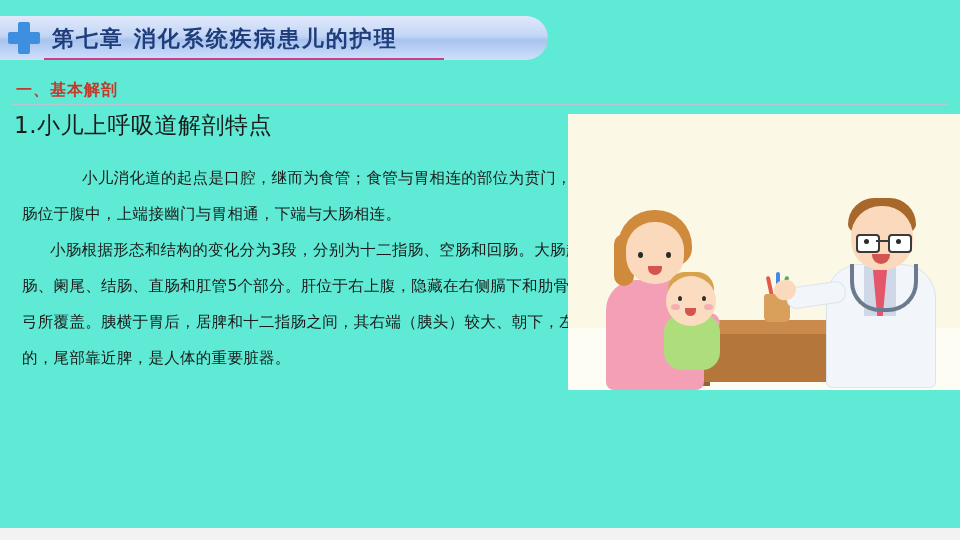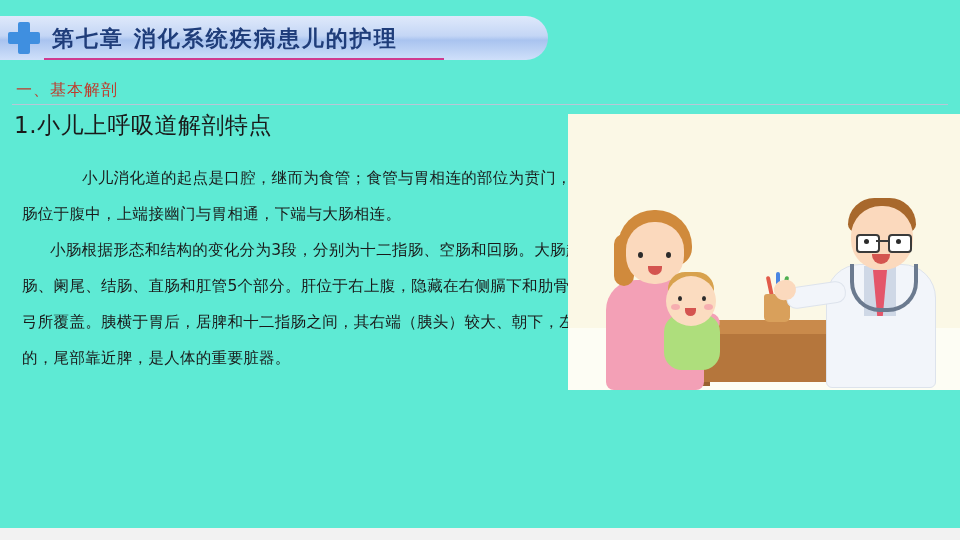--- a/index.html
+++ b/index.html
@@ -88,21 +88,21 @@
     width: 400px;
     height: 2px;
     background: #cf3b8f;
   }
   
   .section-heading {
     position: absolute;
     left: 16px;
     top: 80px;
     font-size: 16px;
-    font-weight: normal;
+    font-weight: bold;
     color: #c0392b;
     letter-spacing: 1px;
   }
   .section-rule {
     position: absolute;
     left: 12px;
     top: 104px;
     width: 936px;
     height: 1px;
     background: #b9c6d6;

